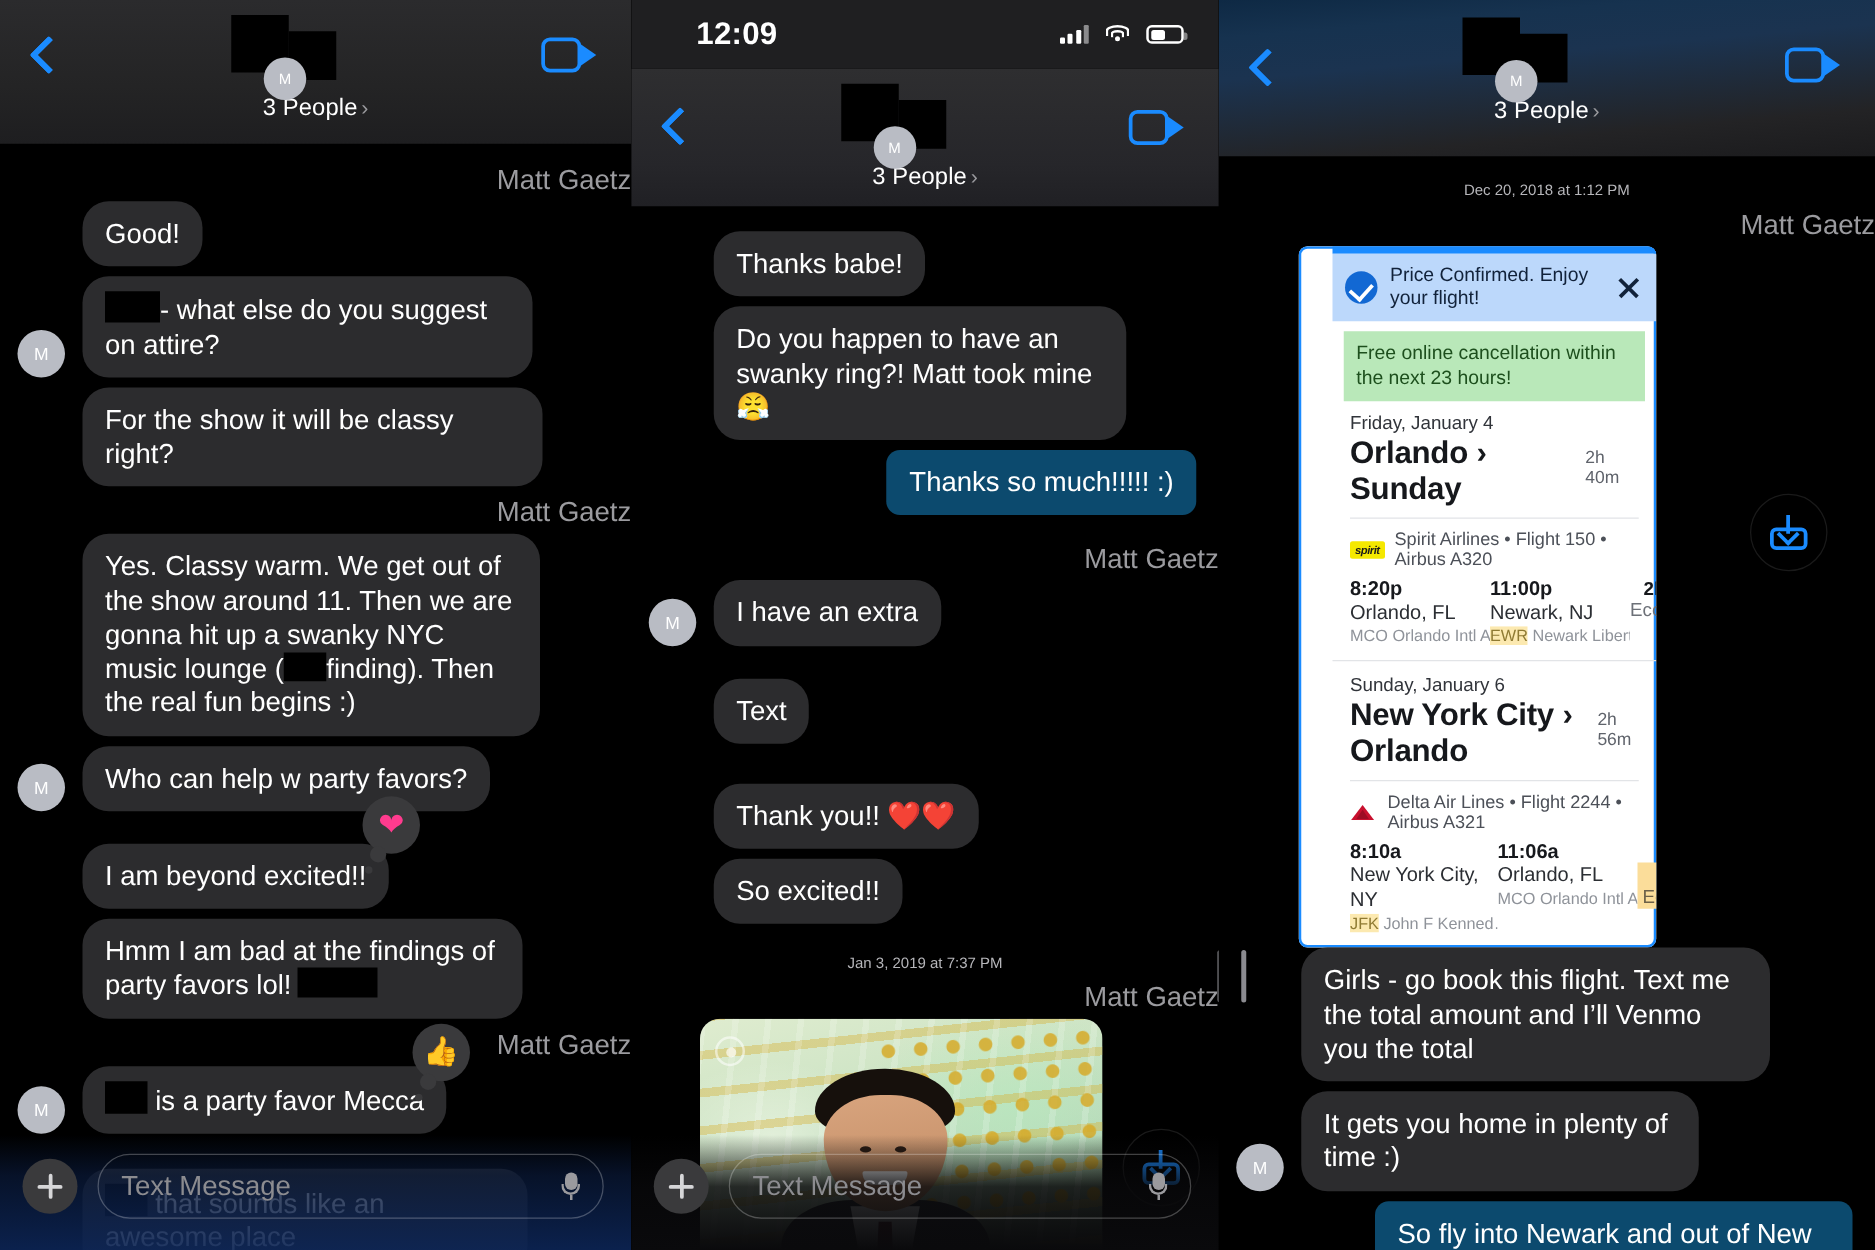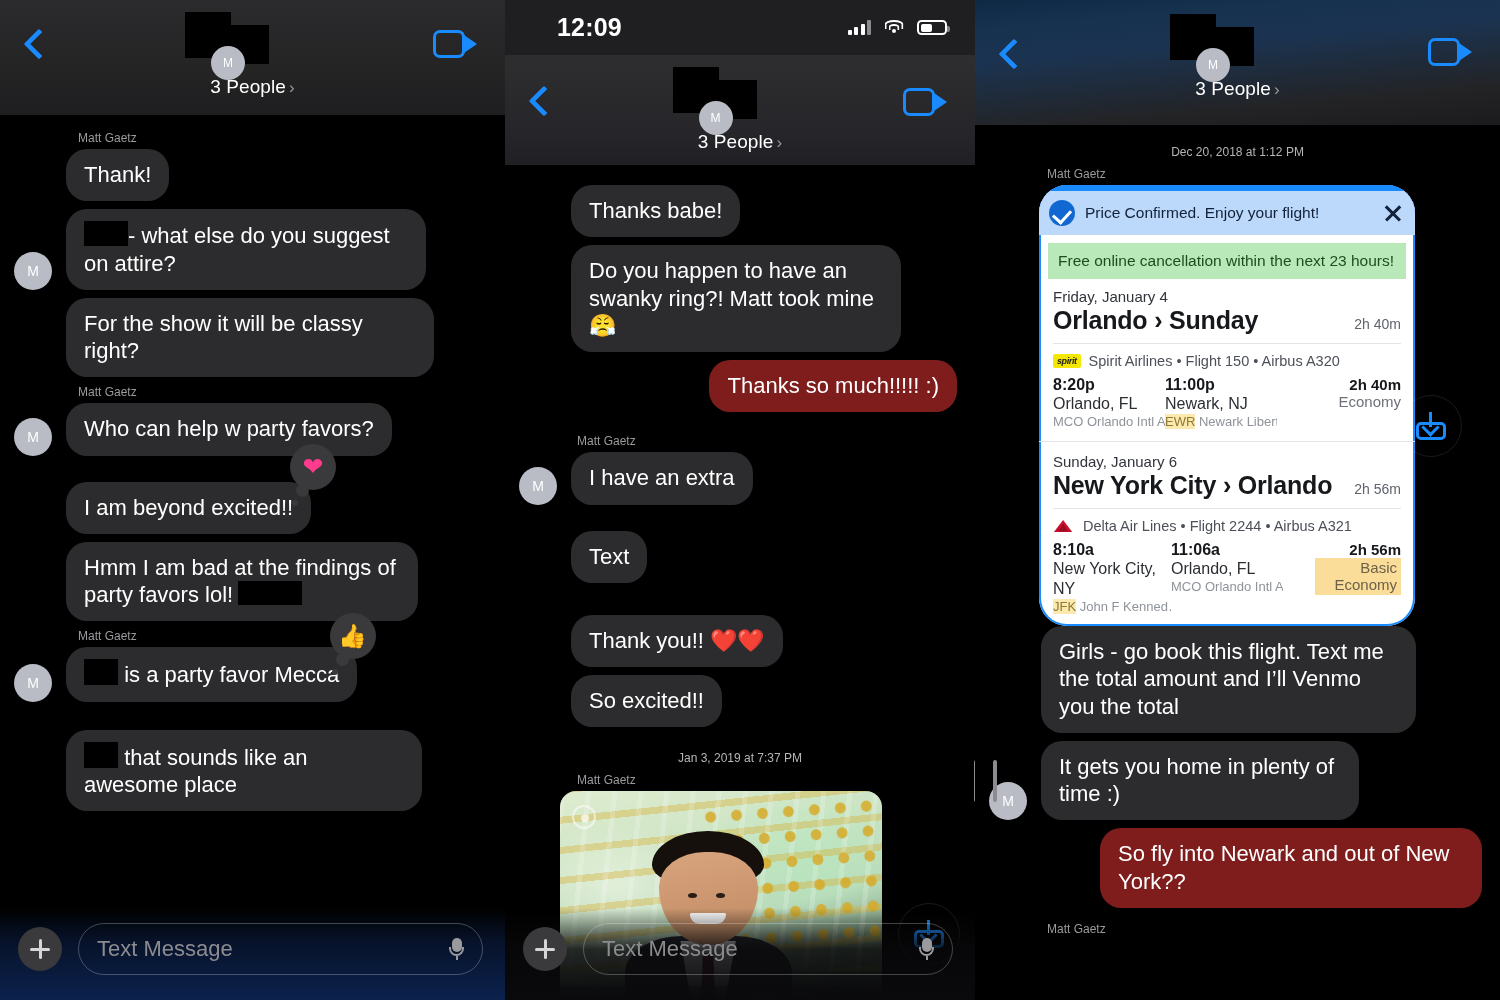--- a/index.html
+++ b/index.html
@@ -77,53 +77,53 @@
      display:flex; align-items:center; justify-content:center; font-weight:500; z-index:3;}
   .people{ color:#fff; font-size:19px; margin-top:1px; letter-spacing:.1px; }
   .people .chev{ color:#9a9a9e; font-size:17px; margin-left:3px; }
 
   
   .chat{ position:absolute; left:0; right:0; top:115px; bottom:0;
      padding:10px 0 0 0; }
   .panel-right .chat{ top:125px; }
 
   .datestamp{ text-align:center; color:#b6b6ba; font-size:12px; margin:10px 0 8px; }
-  .sender{ color:#9b9b9f; font-size:12px; margin:6px 0 4px 78px; }
+  .sender{ color:#9b9b9f; font-size:22px; margin:6px 0 4px 78px;text-align:right; }
   .panel-mid .sender{ margin-left:72px; }
   .panel-right .sender{ margin-left:72px; }
 
   .row{ display:flex; align-items:flex-end; padding:0 18px 0 14px; margin-bottom:8px; position:relative;}
   .row.out{ justify-content:flex-end; }
   .avatar{ width:38px; height:38px; border-radius:50%; background:#b9bcc4;
      color:#fff; font-size:14px; display:flex; align-items:center; justify-content:center;
      margin-right:14px; flex:none; }
   .avatar.ghost{ visibility:hidden; }
 
   .bubble{ position:relative; max-width:368px; padding:12px 18px 13px;
      border-radius:21px; font-size:22px; line-height:1.24; color:#fff;
      background:#2c2c2e; word-wrap:break-word; }
   .panel-mid .bubble{ max-width:330px; }
   .panel-right .bubble{ max-width:375px; }
-  .bubble.out{ background:#7f1d1d; }
+  .bubble.out{ background:#0c4a6e;border-radius:11px; }
   .bubble.tail::after{ content:""; position:absolute; bottom:0; left:-7px; width:18px; height:20px;
      background:#2c2c2e; border-bottom-right-radius:16px; z-index:-1; }
   .bubble.out.tail::after{ left:auto; right:-7px; background:#1a8bff;
      border-bottom-right-radius:0; border-bottom-left-radius:16px; }
   .bubble .redact{ display:inline-block; background:#000; vertical-align:-3px; }
 
   .reaction{ position:absolute; z-index:5; width:46px; height:46px; border-radius:50%;
      background:#3a3a3c; display:flex; align-items:center; justify-content:center; font-size:24px; }
   .reaction::before{ content:""; position:absolute; left:6px; bottom:-7px;
      width:13px; height:13px; border-radius:50%; background:#3a3a3c; }
   .reaction::after{ content:""; position:absolute; left:2px; bottom:-16px;
      width:6px; height:6px; border-radius:50%; background:#3a3a3c; }
 
   
-  .flight-card{ width:376px; margin:0 0 0 64px; border-radius:28px; overflow:hidden;
-     background:#fff; box-shadow:0 0 0 2px #1a8bff inset; }
+  .flight-card{ width:286px; margin:0 0 0 64px; border-radius:7px; overflow:hidden;
+     background:#fff; box-shadow:0 0 0 2px #1a8bff inset;padding-left:27px; }
   .fc-top{ height:6px; background:#1a8bff; }
   .fc-banner{ background:#bcd8fb; display:flex; align-items:center; gap:10px;
      padding:9px 12px 9px 10px; }
   .fc-check{ width:26px;height:26px;border-radius:50%;background:#1268d3;flex:none;
      position:relative; }
   .fc-check::after{ content:""; position:absolute; left:7px; top:6px; width:9px; height:14px;
      border-right:3px solid #fff; border-bottom:3px solid #fff; transform:rotate(42deg); }
   .fc-banner .t{ flex:1; font-size:15.5px; color:#11223a; font-weight:500; }
   .fc-x{ width:20px; height:20px; position:relative; flex:none; cursor:pointer; }
   .fc-x::before,.fc-x::after{ content:""; position:absolute; left:0; top:9px; width:20px; height:2.6px;
@@ -249,37 +249,43 @@
           <span>3 People</span><span class="chev">›</span>
         </div>
       </div>
     </div>
 
     <div class="chat">
       <div class="sender">Matt Gaetz</div>
 
       <div class="row">
         <div class="avatar ghost">M</div>
-        <div class="bubble tail">Thank!</div>
+        <div class="bubble tail">Good!</div>
       </div>
 
       <div class="row">
         <div class="avatar">M</div>
         <div class="bubble tail" style="max-width:360px;">
           <span class="redact" style="width:44px;height:25px;"></span><span>- what else do you suggest on attire?</span>
         </div>
       </div>
 
       <div class="row" style="margin-top:6px;">
         <div class="avatar ghost">M</div>
         <div class="bubble tail">For the show it will be classy right?</div>
       </div>
 
       <div class="sender">Matt Gaetz</div>
 
+      <div class="row">
+        <div class="avatar ghost">M</div>
+        <div class="bubble" style="max-width:366px;">
+          <span>Yes. Classy warm. We get out of the show around 11. Then we are gonna hit up a swanky NYC music lounge (</span><span class="redact" style="width:34px;height:23px;"></span><span>finding). Then the real fun begins :)</span>
+        </div>
+      </div>
 
       <div class="row" style="margin-top:4px;">
         <div class="avatar">M</div>
         <div class="bubble tail">Who can help w party favors?</div>
       </div>
 
       <div class="row" style="margin-top:26px;">
         <div class="avatar ghost">M</div>
         <div class="bubble">I am beyond excited!!</div>
         <div class="reaction" style="left:290px; top:-38px; color:#ff3b8e; font-size:25px;">❤</div>

